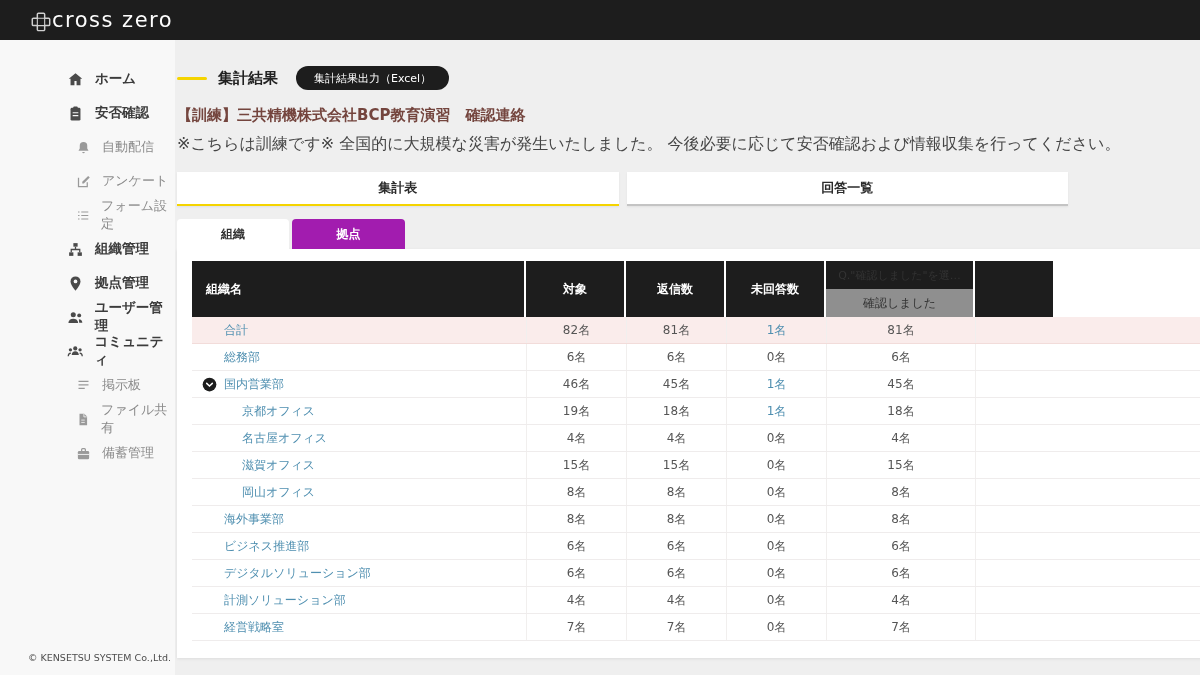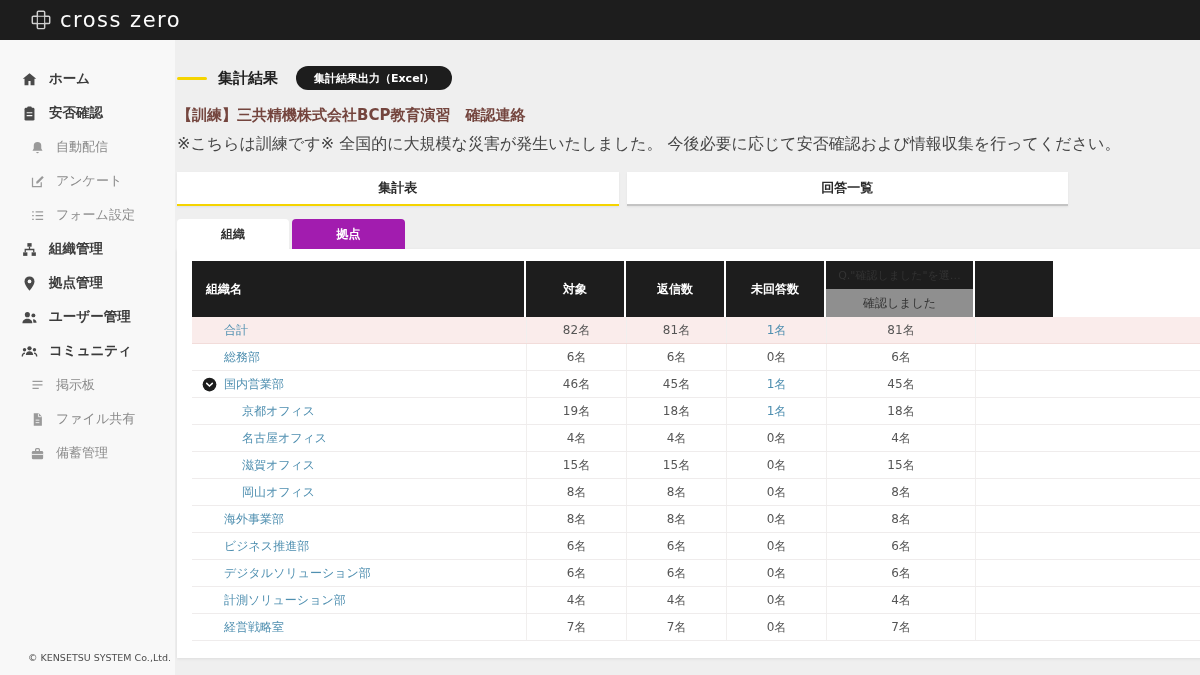--- a/index.html
+++ b/index.html
@@ -6,47 +6,47 @@
   html,body { width:1200px; height:675px; overflow:hidden; }
   body {
     font-family:"DejaVu Sans","Liberation Sans",sans-serif;
     background:#efefef; color:#333; font-size:13px;
   }
   
   .topbar {
     height:40px; background:#1d1d1d; display:flex; align-items:center;
     padding-left:30px;
   }
-  .logo { display:flex; align-items:flex-start; gap:8px; }
+  .logo { display:flex; align-items:flex-end; }
   .logo svg { display:block; }
   .logo-text { color:#fdfdfd; font-size:21px; font-weight:400; letter-spacing:1.5px; }
   
   .shell { display:flex; height:635px; position:relative; }
   .sidebar {
     width:175px; background:#f8f8f8; padding-top:22px; position:relative;
     flex-shrink:0;
   }
   .side-item {
     height:34px; display:flex; align-items:center; gap:11px;
-    padding-left:21px; cursor:pointer; color:#3c3c3c; font-size:13.5px; font-weight:600;
+    padding-left:21px; cursor:pointer; color:#3c3c3c; font-size:13.5px; font-weight:600;margin-left:46px;
   }
   .side-item.sub { padding-left:30px; color:#8a8a8a; font-weight:400; font-size:13px; }
   .side-item .icn { width:17px; height:17px; display:flex; align-items:center; color:#4a4a4a; }
   .side-item.sub .icn { width:15px; height:15px; color:#9a9a9a; }
   .side-footer {
     position:absolute; left:28px; bottom:12px; font-size:9.5px; color:#4d4d4d;
   }
   
   .main { flex:1; padding:26px 0 0 2px; }
   .head-row { display:flex; align-items:center; height:24px; }
   .dash { width:30px; height:3px; background:#f5d400; margin-right:11px; border-radius:2px; }
   .section-title { font-size:15px; font-weight:bold; color:#222; }
   .export-btn {
     margin-left:18px; background:#1d1d1d; color:#fff; border:none; cursor:pointer;
-    font-size:11px; font-weight:bold; height:24px; padding:0 18px; border-radius:13px;
+    font-size:11px; font-weight:normal; height:24px; padding:0 18px; border-radius:13px;
     font-family:inherit;
   }
   .notice-title { margin-top:16px; font-size:15px; font-weight:bold; color:#74453e; }
   .notice-body { margin-top:9px; font-size:16px; color:#454545; }
   
   .tabs { margin-top:17px; display:flex; gap:8px; width:891px; }
   .tab {
     flex:1; height:34px; background:#fff; display:flex; align-items:center; justify-content:center;
     font-size:13px; font-weight:bold; color:#2b2b2b; cursor:pointer;
     box-shadow:0 1px 2px rgba(0,0,0,.06);

